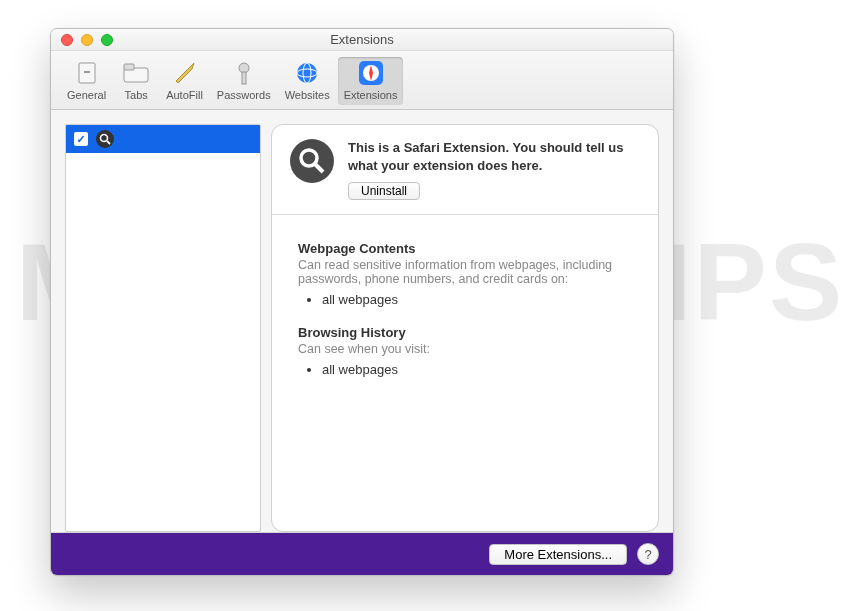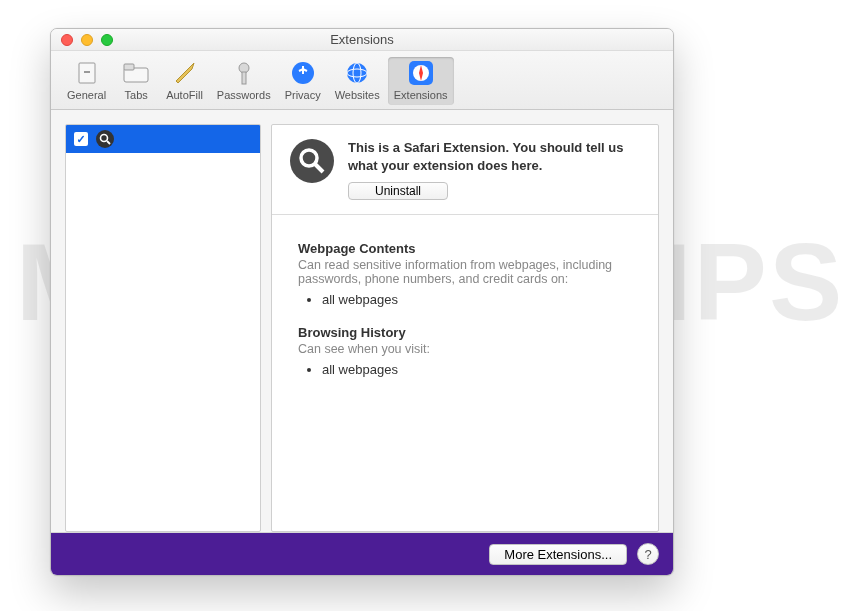--- a/index.html
+++ b/index.html
@@ -88,33 +88,33 @@
   .sbitem .chk {
     width: 14px; height: 14px; background: #fff; border-radius: 2px;
     display: flex; align-items: center; justify-content: center;
     color: #1466e8; font-size: 11px; font-weight: bold;
   }
   .sbitem .sic {
     width: 18px; height: 18px; border-radius: 50%; background: #333;
     display:flex; align-items:center; justify-content:center;
   }
   .detail {
-    flex: 1; background: #fff; border:1px solid #cfcfcf; border-radius:2px;
+    flex: 1; background: #fff; border:1px solid #cfcfcf; border-radius:12px;
     display:flex; flex-direction:column;
   }
   .dhead {
     display:flex; gap: 14px; padding: 14px 18px 14px 18px; border-bottom:1px solid #dcdcdc;
   }
   .dhead .big {
     width: 44px; height: 44px; border-radius: 50%; background: #4a4a4a;
     display:flex; align-items:center; justify-content:center; flex:0 0 auto;
   }
   .dhead .txt { font-size: 13px; font-weight: 600; color:#333; line-height:1.35; }
   .unin {
-    margin-top: 8px; font-size:12px; padding: 1px 26px;
+    margin-top: 8px; font-size:12px; padding: 1px 12px;
     background: linear-gradient(#fdfdfd,#f1f1f1); border:1px solid #c3c3c3; border-radius:4px;
     width: fit-content; cursor:default;
   }
   .dbody { padding: 26px 26px; font-size: 13px; color: #333; }
   .dbody h4 { font-size: 13px; font-weight: 700; margin-bottom: 2px; }
   .dbody .sub { color: #888; font-size: 12.5px; }
   .dbody ul { margin: 6px 0 18px 24px; }
   .footer {
     border-top: 1px solid #d6d6d6; padding: 10px 14px;
     display:flex; justify-content:flex-end; gap: 10px; background:#4c1d95;align-items:flex-end;
@@ -175,29 +175,20 @@
       <span class="lbl">AutoFill</span>
     </div>
     <div class="tbtn">
       <span class="ic">
         <svg width="22" height="24">
             <circle cx="11" cy="7" r="5" fill="#d8d8d8" stroke="#999"></circle>
             <rect x="9" y="11" width="4" height="12" fill="#d8d8d8" stroke="#999"></rect>
           </svg>
       </span>
       <span class="lbl">Passwords</span>
-    </div>
-    <div class="tbtn">
-      <span class="ic">
-        <svg width="24" height="24">
-            <circle cx="12" cy="12" r="11" fill="#2a7cff"></circle>
-            <path d="M12 5 v8 M8 10 l4 -2 l4 2" stroke="#fff" stroke-width="2" fill="none"></path>
-          </svg>
-      </span>
-      <span class="lbl">Privacy</span>
     </div>
     <div class="tbtn">
       <span class="ic">
         <svg width="24" height="24">
             <circle cx="12" cy="12" r="10" fill="#2a7cff"></circle>
             <ellipse cx="12" cy="12" rx="10" ry="4" fill="none" stroke="#fff" stroke-width="1"></ellipse>
             <ellipse cx="12" cy="12" rx="4" ry="10" fill="none" stroke="#fff" stroke-width="1"></ellipse>
           </svg>
       </span>
       <span class="lbl">Websites</span>

